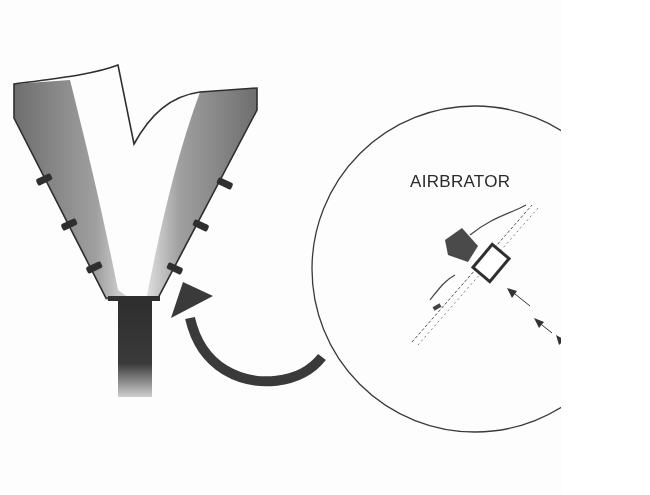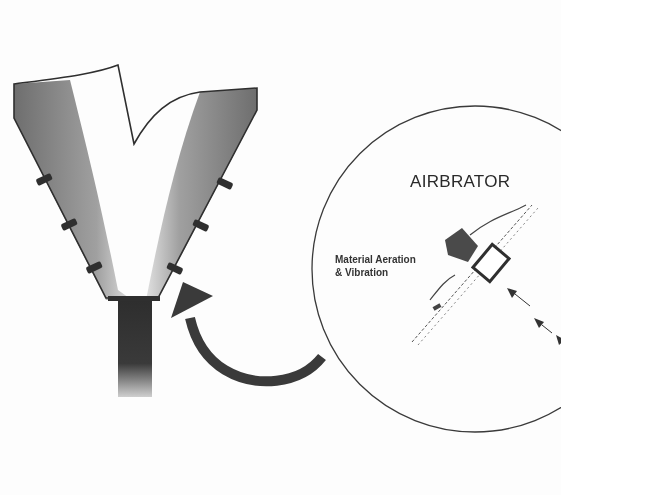--- a/index.html
+++ b/index.html
@@ -72,17 +72,13 @@
 
       <polygon points="507,288 517,291 512,298" fill="#333"></polygon>
       <line x1="515" y1="294" x2="530" y2="306" stroke="#333" stroke-width="1"></line>
       <polygon points="534,318 544,322 539,328" fill="#333"></polygon>
       <line x1="542" y1="325" x2="552" y2="333" stroke="#333" stroke-width="1"></line>
       <polygon points="556,335 565,340 559,345" fill="#333"></polygon>
     </g>
   </svg>
 
   <div id="title" class="lbl">AIRBRATOR</div>
-  <div id="lbl-left" class="lbl">
-    <div>Material Aeration</div>
-    <div>&amp; Vibration</div>
-  </div>
 </div>
 
 </body></html>

